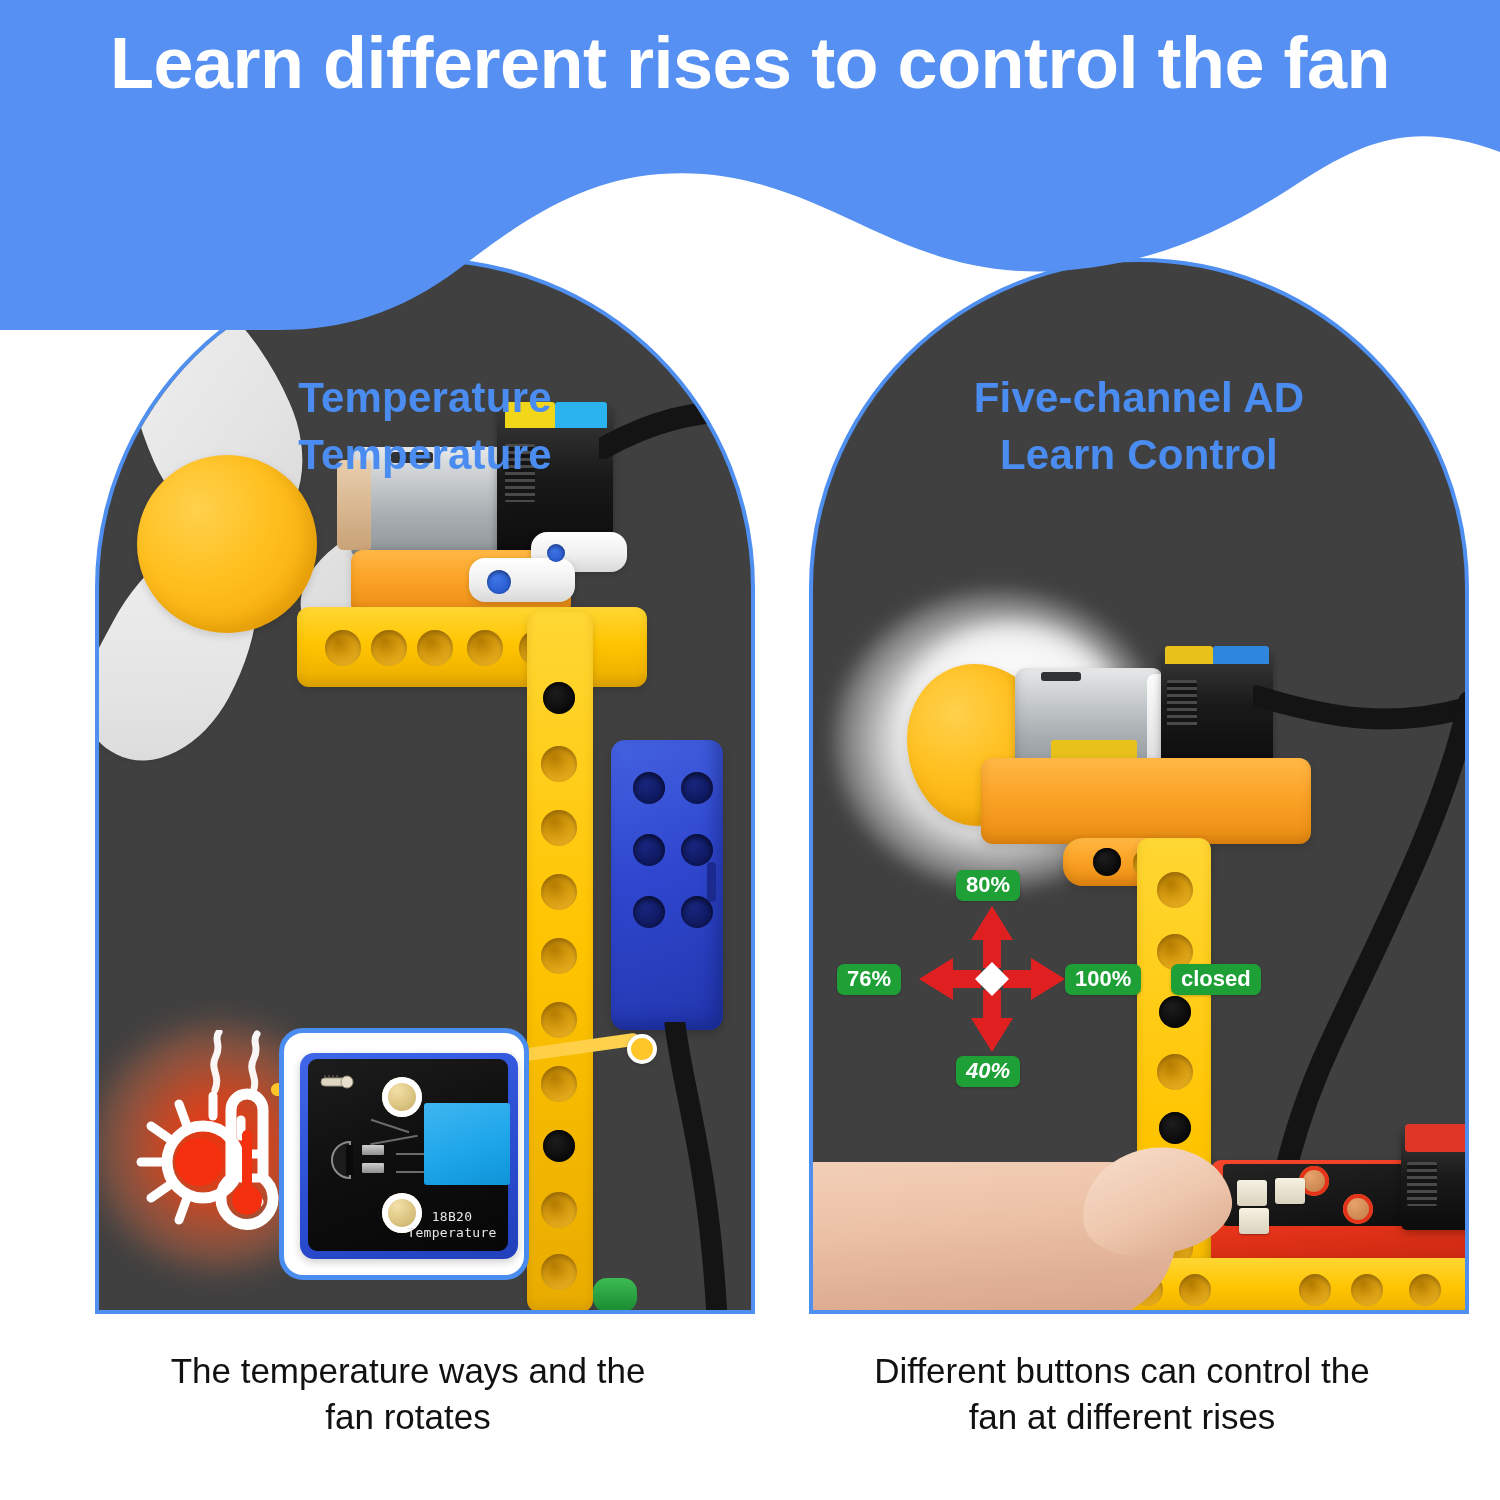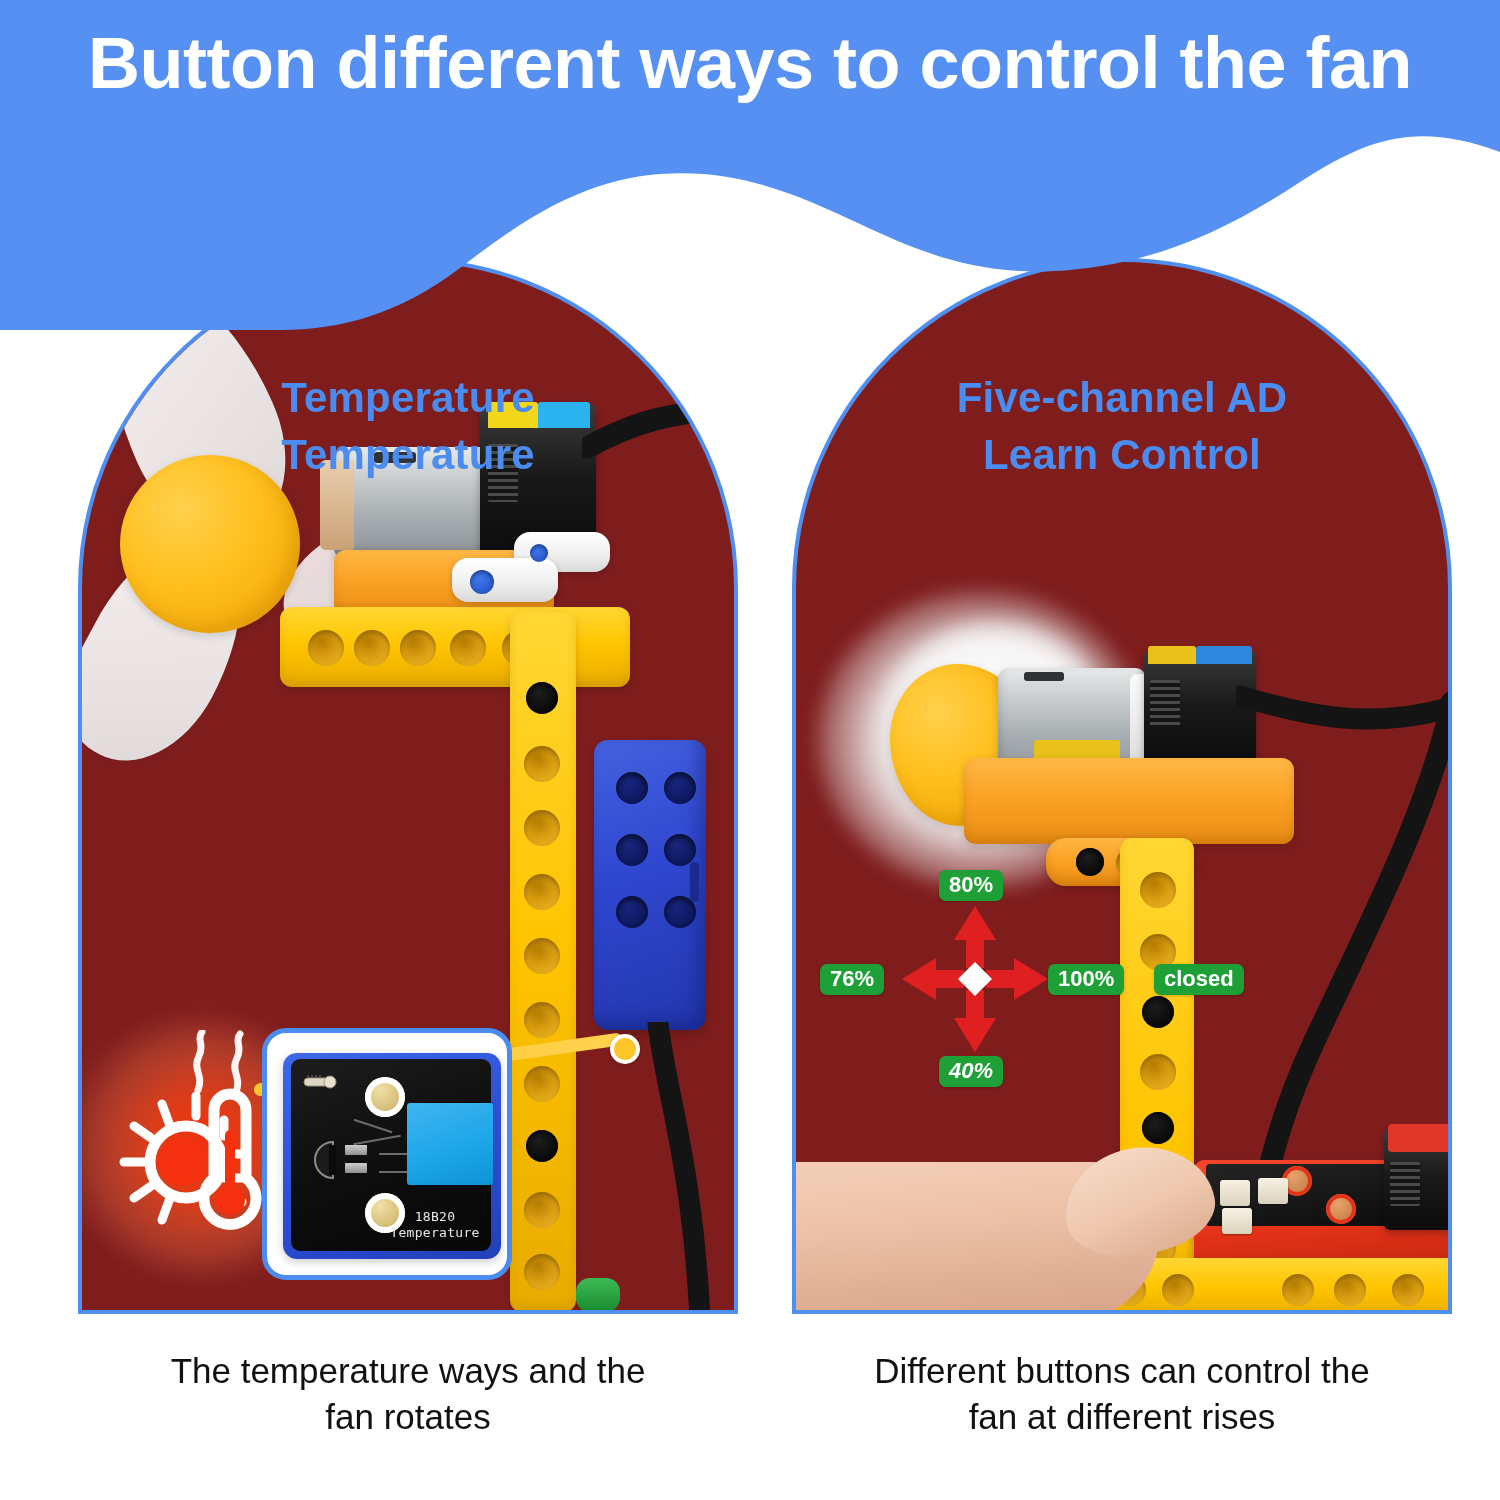--- a/index.html
+++ b/index.html
@@ -31,22 +31,23 @@
 
   
   #panels {
     position:absolute; left:0; top:0; width:1500px; height:1500px; z-index:1;
   }
   .panel {
     position:absolute;
     border:4px solid #4f8ff0;
     border-top-left-radius:330px;
     border-top-right-radius:330px;
-    background:#7f1d1d;
+    background:#404040;
     overflow:hidden;
+    margin-left:17px;
   }
   #panel-left  { left:78px;  top:258px; width:660px; height:1056px; }
   #panel-right { left:792px; top:258px; width:660px; height:1056px; }
 
   .panel-title {
     position:absolute; left:0; top:108px; width:100%;
     text-align:center;
     color:#4a8cf0;
     font-size:42px;
     font-weight:700;
@@ -515,21 +516,21 @@
       <div class="badge" style="left:344px; top:82px;">closed</div>
     </div>
 
   </div>
 </div>
 
 <div id="header-band">
   <svg width="1500" height="330" viewBox="0 0 1500 330" preserveAspectRatio="none">
     <path d="M0,0 L1500,0 L1500,152 C1420,122 1370,136 1300,182 C1230,228 1160,262 1070,270 C980,278 920,252 860,224 C800,196 740,168 660,174 C580,180 520,222 460,268 C400,314 340,330 280,330 L0,330 Z" fill="#5590f2"></path>
   </svg>
-  <div id="page-title">Button different ways to control the fan</div>
+  <div id="page-title">Learn different rises to control the fan</div>
 </div>
 
 <div class="panel-caption" id="caption-left">
   <div>The temperature ways and the</div>
   <div>fan rotates</div>
 </div>
 <div class="panel-caption" id="caption-right">
   <div>Different buttons can control the</div>
   <div>fan at different rises</div>
 </div>

